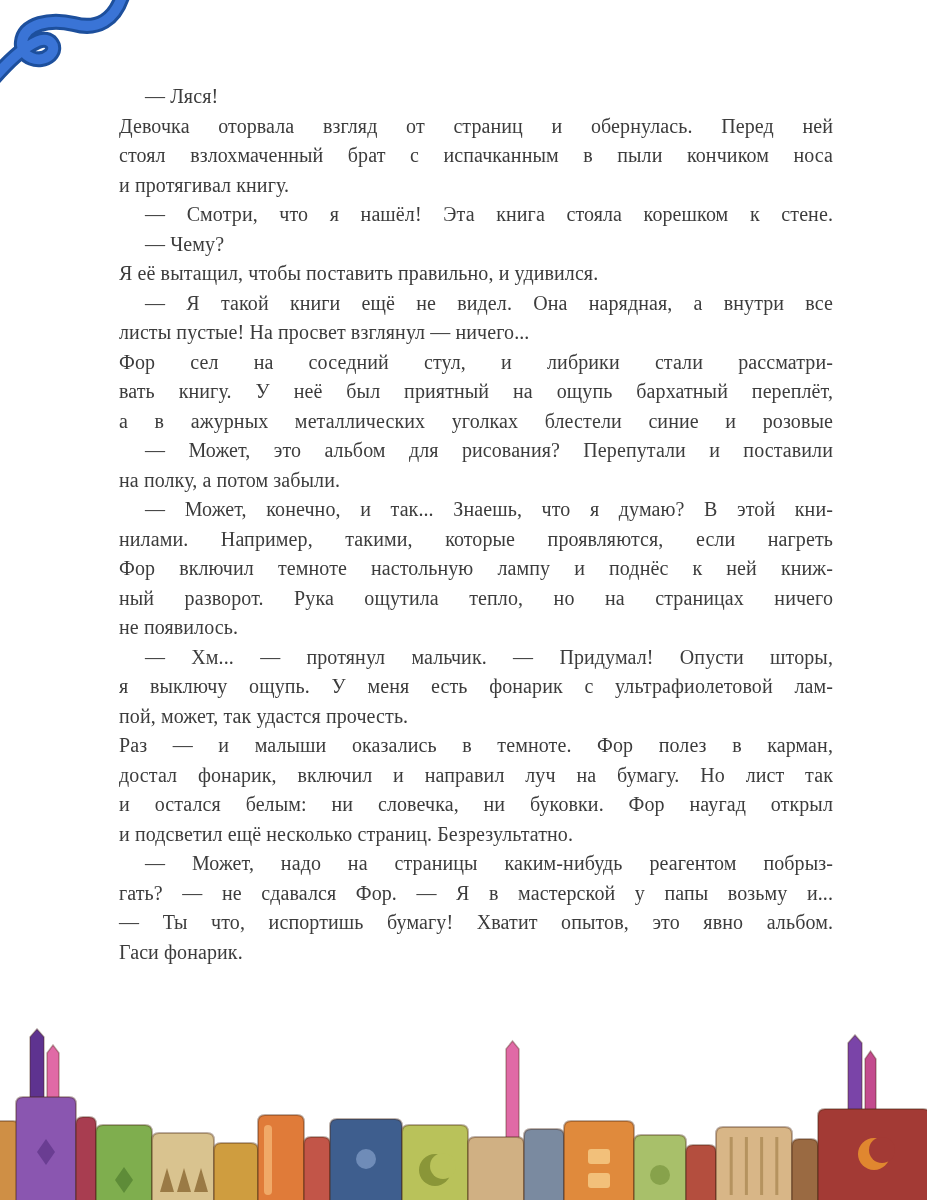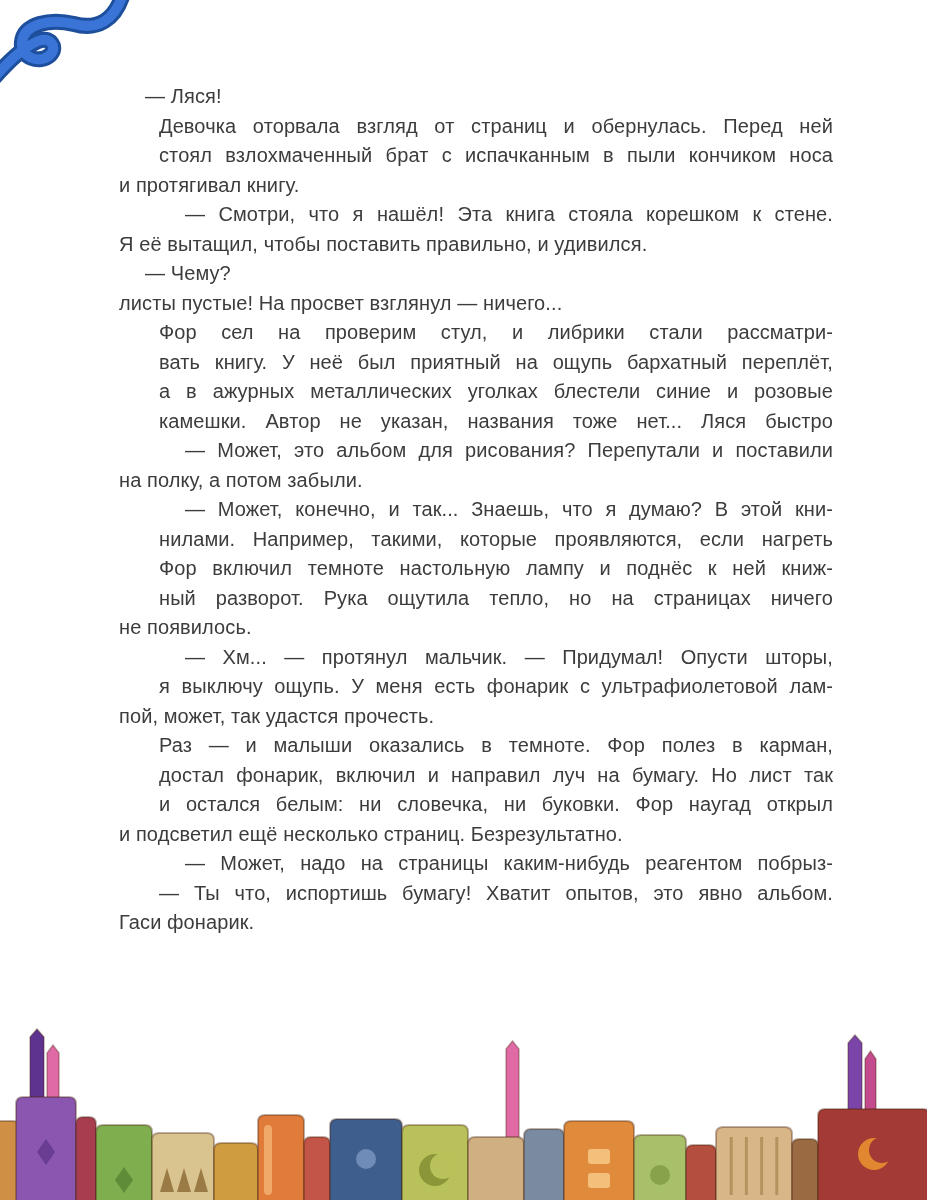--- a/index.html
+++ b/index.html
@@ -24,29 +24,29 @@
   }
   #story {
     position: absolute;
     left: 119px;
     top: 82px;
     width: 714px;
     color: #3c3c3c;
     font-size: 20px;
     line-height: 29.5px;
     letter-spacing: 0.1px;
+    font-family: Liberation Serif, serif;
   }
   #story .line {
     text-align: justify;
     text-justify: inter-word;
     white-space: normal;
   }
   #story .line.just {
     text-align-last: justify;
-    margin-left: 40px;
   }
   #story .line.indent {
     padding-left: 26px;
   }
   #bookshelf {
     position: absolute;
     left: 0;
     bottom: 0;
     width: 927px;
     height: 175px;
@@ -61,42 +61,43 @@
       <path d="M 124,-10 C 116,22 96,30 74,24 C 50,18 24,24 22,42 C 20,58 40,64 50,55 C 58,47 50,36 38,41 C 22,48 8,62 -8,80" fill="none" stroke="#1d4f9c" stroke-width="16" stroke-linecap="round"></path>
       <path d="M 124,-10 C 116,22 96,30 74,24 C 50,18 24,24 22,42 C 20,58 40,64 50,55 C 58,47 50,36 38,41 C 22,48 8,62 -8,80" fill="none" stroke="#3a74d6" stroke-width="10" stroke-linecap="round"></path>
     </svg>
 
   <div id="story">
       <div class="line indent">— Ляся!</div>
       <div class="line just">Девочка оторвала взгляд от страниц и обернулась. Перед ней</div>
       <div class="line just">стоял взлохмаченный брат с испачканным в пыли кончиком носа</div>
       <div class="line">и протягивал книгу.</div>
       <div class="line just indent">— Смотри, что я нашёл! Эта книга стояла корешком к стене.</div>
+      <div class="line indent">— Чему?</div>
       <div class="line">Я её вытащил, чтобы поставить правильно, и удивился.</div>
-      <div class="line indent">— Чему?</div>
+      <div class="line just indent">— Я такой книги ещё не видел. Она нарядная, а внутри все</div>
       <div class="line">листы пустые! На просвет взглянул — ничего...</div>
-      <div class="line just">Фор сел на проверим стул, и либрики стали рассматри-</div>
+      <div class="line just">Фор сел на соседний стул, и либрики стали рассматри-</div>
       <div class="line just">вать книгу. У неё был приятный на ощупь бархатный переплёт,</div>
       <div class="line just">а в ажурных металлических уголках блестели синие и розовые</div>
-      <div class="line just">камешки. Автор не указан, названия тоже нет... Ляся быстро</div>
       <div class="line just indent">— Может, это альбом для рисования? Перепутали и поставили</div>
       <div class="line">на полку, а потом забыли.</div>
       <div class="line just indent">— Может, конечно, и так... Знаешь, что я думаю? В этой кни-</div>
       <div class="line just">нилами. Например, такими, которые проявляются, если нагреть</div>
       <div class="line just">Фор включил темноте настольную лампу и поднёс к ней книж-</div>
       <div class="line just">ный разворот. Рука ощутила тепло, но на страницах ничего</div>
       <div class="line">не появилось.</div>
       <div class="line just indent">— Хм... — протянул мальчик. — Придумал! Опусти шторы,</div>
       <div class="line just">я выключу ощупь. У меня есть фонарик с ультрафиолетовой лам-</div>
       <div class="line">пой, может, так удастся прочесть.</div>
       <div class="line just">Раз — и малыши оказались в темноте. Фор полез в карман,</div>
       <div class="line just">достал фонарик, включил и направил луч на бумагу. Но лист так</div>
       <div class="line just">и остался белым: ни словечка, ни буковки. Фор наугад открыл</div>
       <div class="line">и подсветил ещё несколько страниц. Безрезультатно.</div>
       <div class="line just indent">— Может, надо на страницы каким-нибудь реагентом побрыз-</div>
+      <div class="line just">гать? — не сдавался Фор. — Я в мастерской у папы возьму и...</div>
       <div class="line just">— Ты что, испортишь бумагу! Хватит опытов, это явно альбом.</div>
       <div class="line">Гаси фонарик.</div>
     </div>
 
   <svg id="bookshelf" viewBox="0 0 927 175" xmlns="http://www.w3.org/2000/svg">
       <polygon points="30,92 30,12 37,4 44,12 44,92" fill="#5e3390" stroke="rgba(70,35,15,0.35)" stroke-width="1.5"></polygon>
       <polygon points="47,92 47,28 53,20 59,28 59,92" fill="#e06aa6" stroke="rgba(70,35,15,0.35)" stroke-width="1.5"></polygon>
       <polygon points="506,128 506,24 512.5,16 519,24 519,128" fill="#e06aa6" stroke="rgba(70,35,15,0.35)" stroke-width="1.5"></polygon>
       <polygon points="848,102 848,18 855,10 862,18 862,102" fill="#7a44a8" stroke="rgba(70,35,15,0.35)" stroke-width="1.5"></polygon>
       <polygon points="865,102 865,34 870.5,26 876,34 876,102" fill="#c34b8e" stroke="rgba(70,35,15,0.35)" stroke-width="1.5"></polygon>

